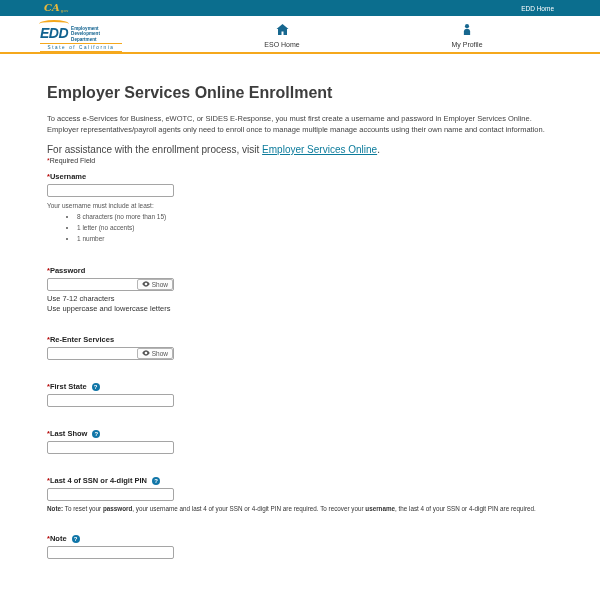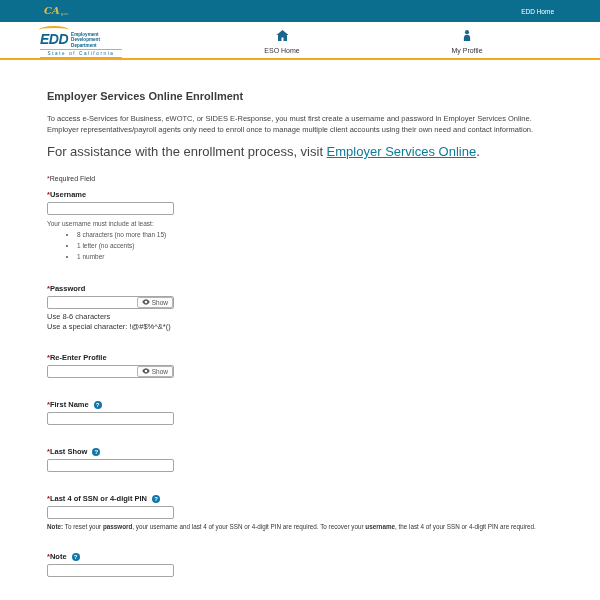--- a/index.html
+++ b/index.html
@@ -1,20 +1,20 @@
 <!DOCTYPE html>
 <html><head>
 <meta charset="utf-8">
 <style>
   * { box-sizing: border-box; margin: 0; padding: 0; }
   html, body { width: 600px; height: 600px; overflow: hidden; background: #fff;
     font-family: "Liberation Sans", sans-serif; color: #444; }
 
   
-  .utility-bar { height: 22px; background: #0b6e8e; display: flex;
+  .utility-bar { height: 16px; background: #0b6e8e; display: flex;
     align-items: center; justify-content: space-between; padding: 0 46px 0 44px; }
   .cagov { display: inline-flex; align-items: flex-end; cursor: pointer; line-height: 1; }
   .cagov-ca { font-family: "DejaVu Serif", serif; font-style: italic; font-weight: 700;
     color: #e8b93c; font-size: 10px; }
   .cagov-gov { font-size: 4px; color: #e8b93c; margin-left: 1px; letter-spacing: .5px; }
   .utility-link { color: #ffffff; font-size: 6.5px; text-decoration: none; cursor: pointer; }
 
   
   .main-nav { position: relative; height: 36px; background: #fff; }
   .gold-bar { height: 2px; background: #f5a81c; }
@@ -32,23 +32,23 @@
     font-size: 4.6px; color: #11628f; letter-spacing: 1.6px; padding: 1px 0; text-align: center; }
 
   .nav-item { position: absolute; top: 5px; width: 80px; text-align: center; cursor: pointer; }
   .nav-item-eso { left: 242px; }
   .nav-item-profile { left: 427px; }
   .nav-item svg { display: inline-block; }
   .nav-label { font-size: 7px; color: #333; margin-top: 2px; }
 
   
   .content { padding: 30px 48px 0 47px; }
-  .page-title { font-size: 11px; font-weight: 700; color: #3d3d3d; margin-bottom: 11px; }
+  .page-title { font-size: 16px; font-weight: 700; color: #3d3d3d; margin-bottom: 11px; }
   .intro { font-size: 7.5px; line-height: 11px; color: #444; max-width: 506px; margin-bottom: 9px; }
-  .assist { font-size: 13px; color: #444; margin-bottom: 16px; }
+  .assist { font-size: 10px; color: #444; margin-bottom: 2px; }
   .link { color: #0c7b9b; text-decoration: underline; cursor: pointer; }
   .asterisk { color: #b30000; }
   .required-note { font-size: 7px; color: #333; margin-bottom: 8px; }
 
   .group { margin-bottom: 22px; }
   .field-label { font-size: 7.5px; font-weight: 700; color: #222;
     display: flex; align-items: center; margin-bottom: 3px; }
   .help-icon { display: inline-flex; align-items: center; justify-content: center;
     width: 8px; height: 8px; border-radius: 50%; background: #1176a8; color: #fff;
     font-size: 6px; font-weight: 700; margin-left: 5px; cursor: pointer; flex: none; }
@@ -111,21 +111,21 @@
         </svg>
     </span>
     <div class="nav-label">My Profile</div>
   </div>
 </div>
 <div class="gold-bar"></div>
 
 <div class="content">
   <h1 class="page-title">Employer Services Online Enrollment</h1>
 
-  <p class="intro">To access e-Services for Business, eWOTC, or SIDES E-Response, you must first create a username and password in Employer Services Online. Employer representatives/payroll agents only need to enroll once to manage multiple client accounts using their own need and contact information.</p>
+  <p class="intro">To access e-Services for Business, eWOTC, or SIDES E-Response, you must first create a username and password in Employer Services Online. Employer representatives/payroll agents only need to enroll once to manage multiple manage accounts using their own name and contact information.</p>
 
   <p class="assist"><span>For assistance with the enrollment process, visit </span><a class="link">Employer Services Online</a><span>.</span></p>
 
   <div class="required-note"><span class="asterisk">*</span><span>Required Field</span></div>
 
   <div class="group group-username">
     <div class="field-label">
         <span class="asterisk">*</span>
         <span>Username</span>
       </div>
@@ -146,45 +146,45 @@
     <div class="pw-wrap">
       <input class="text-input" type="password" style="">
       <button class="show-btn">
           <span><svg width="8" height="6" viewBox="0 0 24 16" fill="#555">
               <path d="M12 0C5 0 1 8 1 8s4 8 11 8 11-8 11-8-4-8-11-8zm0 12a4 4 0 110-8 4 4 0 010 8z"></path>
             </svg></span>
           <span>Show</span>
         </button>
     </div>
     <div class="pw-rules">
-      <div>Use 8-6 characters</div>
-      <div>Use a special character: !@#$%^&amp;*()</div>
-    </div>
-  </div>
-
-  <div class="group">
-    <div class="field-label">
-        <span class="asterisk">*</span>
-        <span>Re-Enter Profile</span>
+      <div>Use 7-12 characters</div>
+      <div>Use uppercase and lowercase letters</div>
+    </div>
+  </div>
+
+  <div class="group">
+    <div class="field-label">
+        <span class="asterisk">*</span>
+        <span>Re-Enter Services</span>
       </div>
     <div class="pw-wrap">
       <input class="text-input" type="password" style="">
       <button class="show-btn">
           <span><svg width="8" height="6" viewBox="0 0 24 16" fill="#555">
               <path d="M12 0C5 0 1 8 1 8s4 8 11 8 11-8 11-8-4-8-11-8zm0 12a4 4 0 110-8 4 4 0 010 8z"></path>
             </svg></span>
           <span>Show</span>
         </button>
     </div>
   </div>
 
   <div class="group">
     <div class="field-label">
         <span class="asterisk">*</span>
-        <span>First Name</span>
+        <span>First State</span>
         <span class="help-icon">?</span>
       </div>
     <input class="text-input" type="text" style="">
   </div>
 
   <div class="group">
     <div class="field-label">
         <span class="asterisk">*</span>
         <span>Last Show</span>
         <span class="help-icon">?</span>

